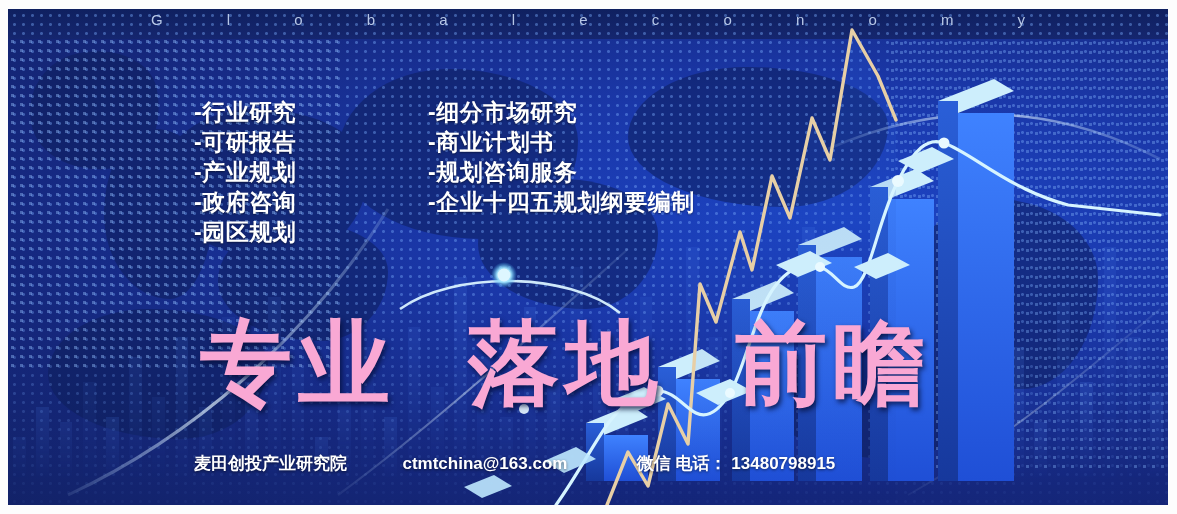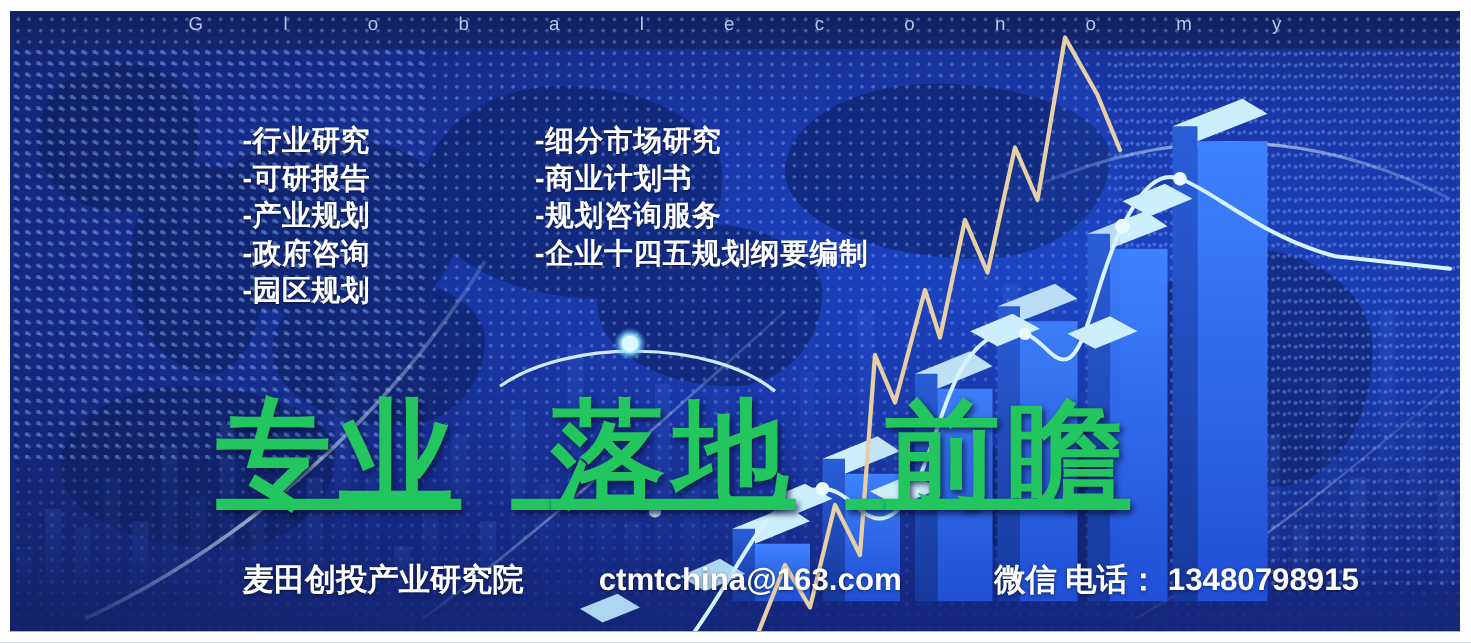--- a/index.html
+++ b/index.html
@@ -59,29 +59,29 @@
   .global-word{position:absolute;left:0;top:2px;width:100%;text-align:center;
      color:#c6d6f2;font-size:15px;letter-spacing:30px;font-weight:400;
      text-indent:30px;opacity:.92;}
 
   .svc{position:absolute;color:#ffffff;font-weight:700;
      font-size:23px;line-height:30px;letter-spacing:.5px;
      text-shadow:0 1px 2px rgba(0,0,0,.45);white-space:nowrap;}
   .svc-left{left:186px;top:88px;text-align:right;}
   .svc-right{left:420px;top:88px;}
 
-  .headline{position:absolute;left:165px;top:302px;
-     color:#22c55e;font-weight:700;font-size:92px;line-height:104px;
+  .headline{position:absolute;left:192px;top:302px;
+     color:#f9a8d4;font-weight:700;font-size:92px;line-height:104px;
      letter-spacing:6px;white-space:nowrap;
-     text-shadow:2px 3px 5px rgba(4,14,54,.75);text-decoration:underline;}
+     text-shadow:2px 3px 5px rgba(4,14,54,.75);}
   .headline span{margin-right:40px;}
   .headline span:last-child{margin-right:0;}
 
   .footline{position:absolute;left:186px;top:441px;
-     color:#ffffff;font-weight:700;font-size:25px;line-height:28px;
+     color:#ffffff;font-weight:700;font-size:17px;line-height:28px;
      white-space:nowrap;text-shadow:0 1px 3px rgba(0,0,0,.55);}
   .footline em{font-style:normal;display:inline-block;}
   .gap1{width:46px;display:inline-block;}
   .gap2{width:60px;display:inline-block;}
 </style>
 </head>
 <body>
 
 <div id="page">
   <div id="banner">

